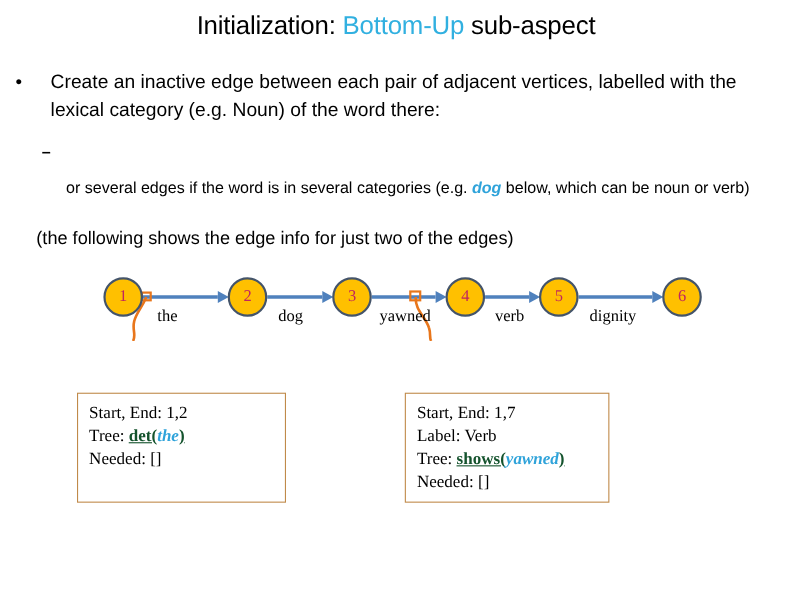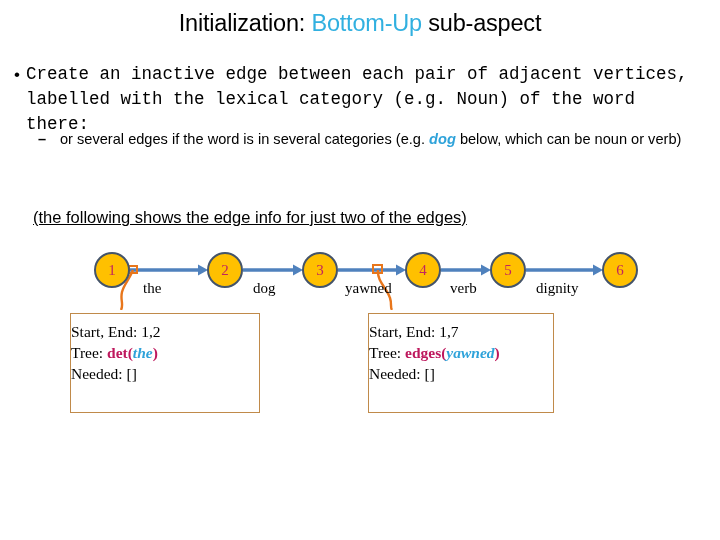--- a/index.html
+++ b/index.html
@@ -25,34 +25,33 @@
   .title .accent{color:#31B0E0;}
 
   
   .bullet-l1{
     position:absolute;left:14px;top:62px;width:690px;
     font-size:17.5px;line-height:25px;
   }
   .bullet-l1 .mark{
     position:absolute;left:0;top:0;font-size:17px;
   }
-  .bullet-l1 .body{display:block;margin-left:12px;font-family:Liberation Mono, monospace;}
+  .bullet-l1 .body{display:block;margin-left:32px;}
 
   .bullet-l2{
     position:absolute;left:38px;top:130px;width:660px;
     font-size:14.6px;line-height:19px;
   }
   .bullet-l2 .mark{position:absolute;left:0;top:0;font-weight:700;}
-  .bullet-l2 .body{display:block;margin-left:22px;}
+  .bullet-l2 .body{display:block;margin-left:22px;margin-top:32px;}
   .blue-i{color:#2FA3DA;font-style:italic;font-weight:700;}
 
   .note{
     position:absolute;left:33px;top:208px;width:660px;
     font-size:16.5px;
-    text-decoration:underline;
   }
 
   
   .diagram{position:absolute;left:0;top:240px;width:720px;height:70px;}
   .diagram svg{position:absolute;left:0;top:0;}
 
   .node{
     position:absolute;
     width:36px;height:36px;border-radius:50%;
     background:#FFC000;
@@ -74,23 +73,24 @@
 
   
   .infobox{
     position:absolute;
     border:1.4px solid #C08A4A;
     background:#ffffff;
     box-sizing:border-box;
     font-family:"Liberation Serif", serif;
     font-size:15.5px;
     line-height:21px;
-    padding:7px 0 7px 0;
+    padding:7px 0 7px 10px;
+    margin-top:44px;
   }
-  .orange{color:#be185d;font-weight:700;}
+  .orange{color:#14532d;font-weight:700;text-decoration:underline;}
   .cyan-i{color:#2FA3DA;font-style:italic;font-weight:700;}
 </style>
 </head>
 <body>
 
 <div class="slide">
 
   <div class="title">
     <span>Initialization: </span><span class="accent">Bottom-Up</span><span> sub-aspect</span>
   </div>
@@ -148,17 +148,18 @@
   </div>
 
   <div class="infobox" style="left:70px;top:313px;width:190px;height:100px;">
     <div><span>Start, End:</span><span> 1,2</span></div>
     <div><span>Tree:</span>&nbsp;<span class="orange">det(</span><span class="cyan-i">the</span><span class="orange">)</span></div>
     <div><span>Needed:</span><span> []</span></div>
   </div>
 
   <div class="infobox" style="left:368px;top:313px;width:186px;height:100px;">
     <div><span>Start, End:</span><span> 1,7</span></div>
-    <div><span>Tree:</span>&nbsp;<span class="orange">edges(</span><span class="cyan-i">yawned</span><span class="orange">)</span></div>
+    <div><span>Label:</span><span> Verb</span></div>
+    <div><span>Tree:</span>&nbsp;<span class="orange">shows(</span><span class="cyan-i">yawned</span><span class="orange">)</span></div>
     <div><span>Needed:</span><span> []</span></div>
   </div>
 
 </div>
 
 </body></html>

